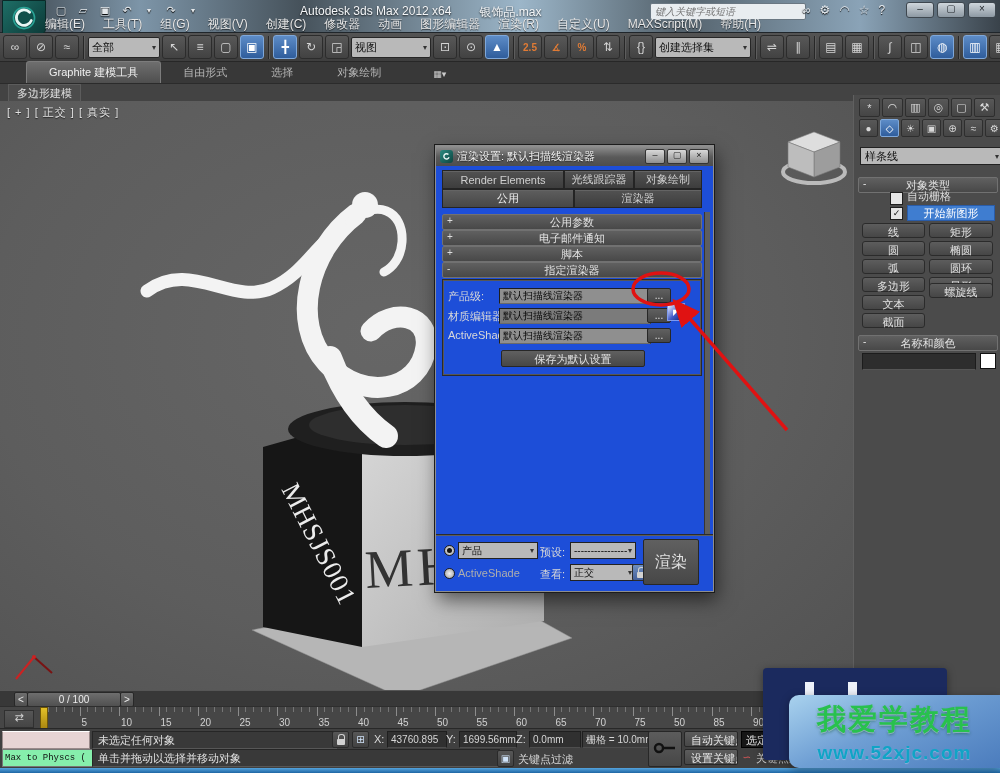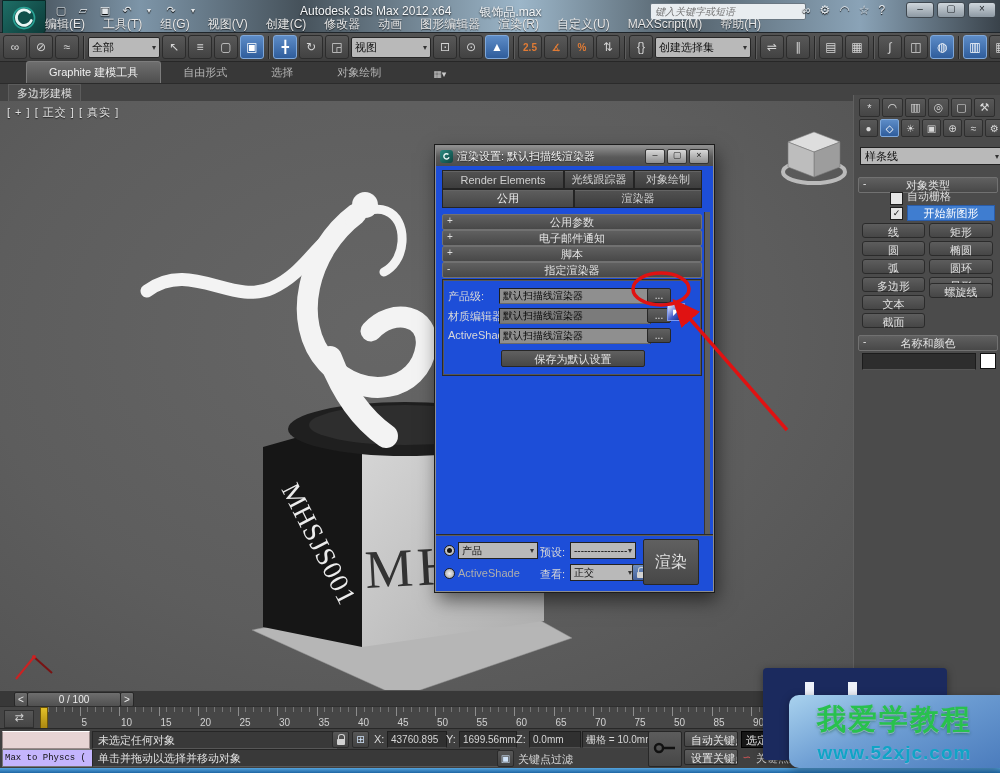--- a/index.html
+++ b/index.html
@@ -113,21 +113,21 @@
   .sfld{position:absolute;background:#393939;border:1px solid #262626;border-bottom-color:#575757;color:#e2e2e2;
         font-size:11px;line-height:17px;padding:0 5px;overflow:hidden;white-space:nowrap}
   .xfld{position:absolute;background:#303030;border:1px solid #1f1f1f;border-bottom-color:#4e4e4e;color:#d6d6d6;
         font-size:10px;line-height:15px;padding:0 3px;overflow:hidden;white-space:nowrap}
   .slabel{position:absolute;font-size:11px;color:#d8d8d8}
   .skbtn{position:absolute;background:linear-gradient(#5c5c5c,#474747);border:1px solid #272727;border-radius:2px;color:#e8e8e8;
         font-size:11px;text-align:center;overflow:hidden;white-space:nowrap}
   .micon{position:absolute;width:15px;height:15px;display:flex;align-items:center;justify-content:center;
         background:linear-gradient(#575757,#424242);border:1px solid #2a2a2a;border-radius:2px;color:#cfe2f8;font-size:10px}
   .pinkbox{position:absolute;left:2px;top:2px;width:86px;height:16px;background:#e7d4d4;border:1px solid #9a8a8a;border-top-color:#fff}
-  .listener{position:absolute;left:2px;top:20px;width:86px;height:16px;background:#c4b5fd;border:1px solid #777;
+  .listener{position:absolute;left:2px;top:20px;width:86px;height:16px;background:#86efac;border:1px solid #777;
         color:#111;font-family:"Liberation Mono","DejaVu Sans Mono",monospace;font-size:9px;line-height:16px;padding:0 2px;overflow:hidden;white-space:nowrap}
   .lockshape{position:relative;width:8px;height:6px;background:#d2d2d2;border-radius:1px;margin-top:4px}
   .lockshape::before{content:"";position:absolute;top:-5px;left:1px;width:5px;height:5px;border:1.5px solid #d2d2d2;border-bottom:none;border-radius:3px 3px 0 0}
   .darkdrop{position:absolute;background:#161616;border:1px solid #000;color:#ececec;font-size:11px;line-height:17px;padding:0 4px;overflow:hidden;white-space:nowrap}
   #taskstrip{left:0;top:768px;width:1000px;height:5px;background:linear-gradient(#55a4dd,#1e66a4);z-index:14}
   
   #wm-navy{left:763px;top:668px;width:184px;height:92px;background:#1b2a5e;border-radius:4px;z-index:45;box-shadow:0 2px 8px rgba(0,0,0,.4)}
   .ushape{position:absolute;left:42px;top:14px;width:34px;height:50px;border:9px solid #eef2fa;border-top:none;border-radius:0 0 22px 22px}
   #wm-blue{left:789px;top:695px;width:211px;height:73px;border-radius:10px 0 0 10px;z-index:46;
      background:linear-gradient(155deg,#a9d2ee 0%,#6f9fd4 45%,#4b7cbd 100%);box-shadow:0 2px 8px rgba(0,0,0,.35);

